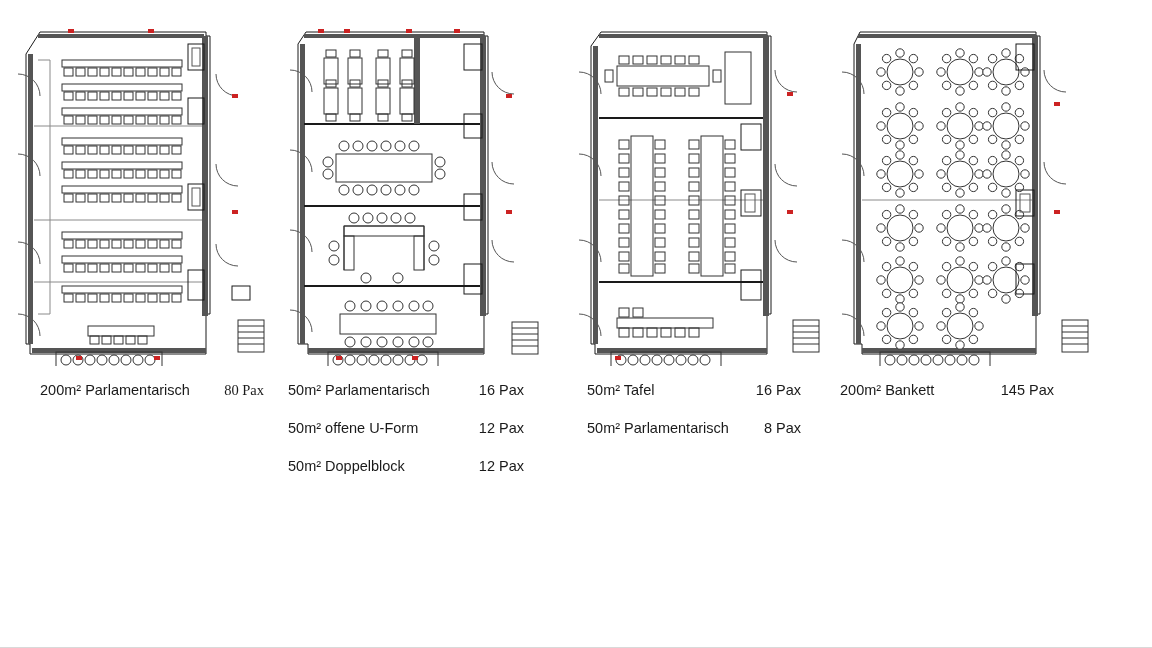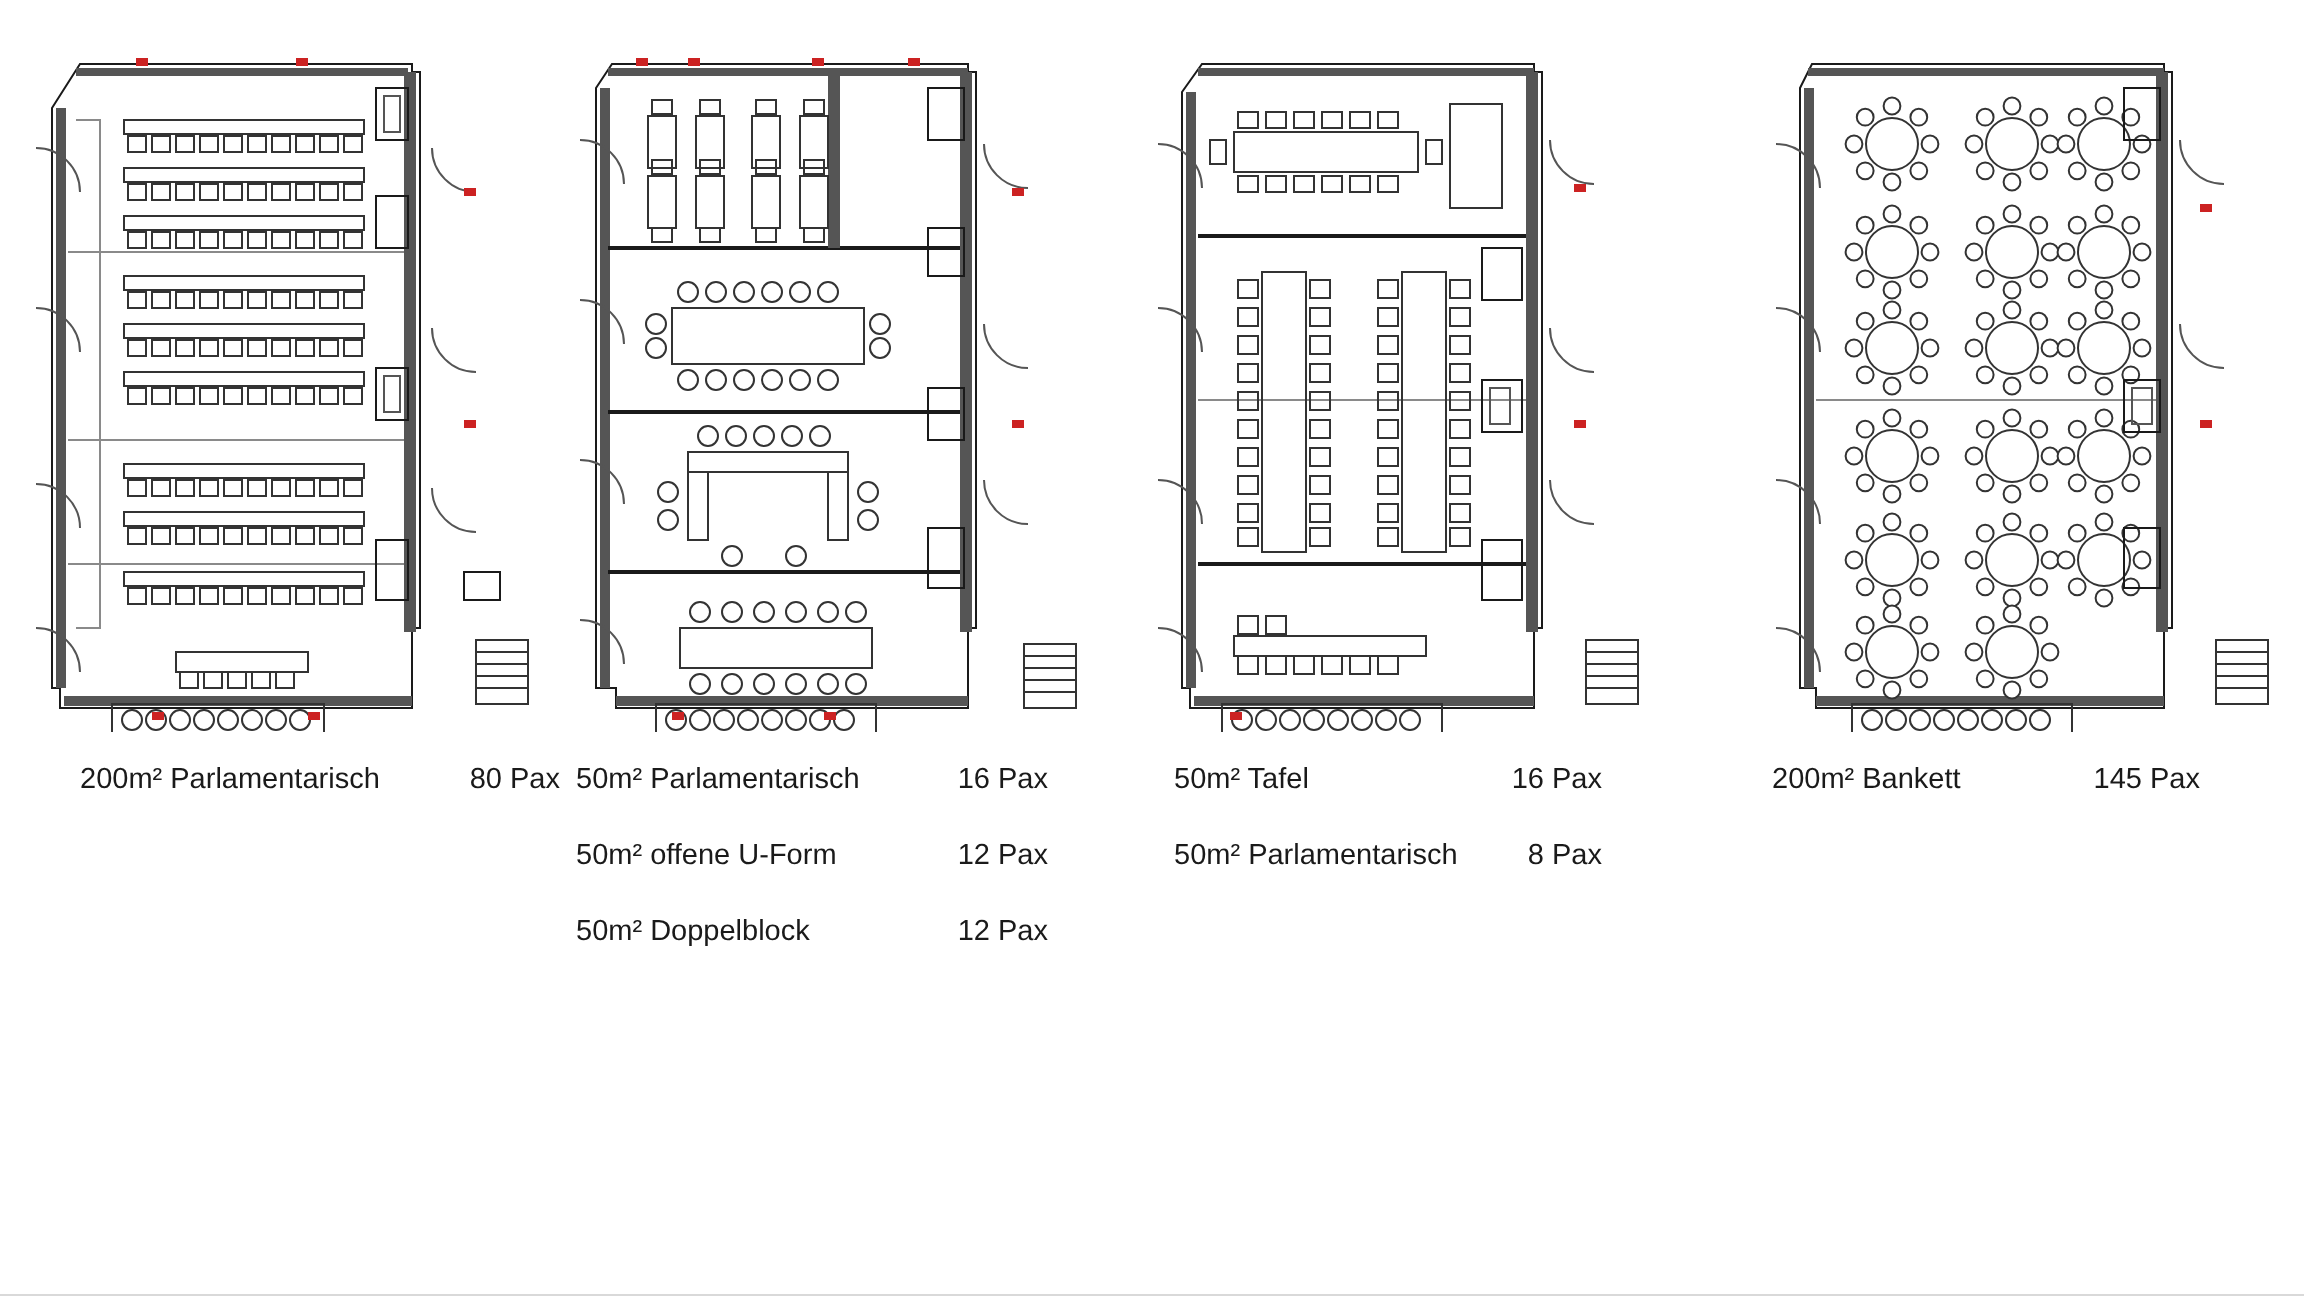--- a/index.html
+++ b/index.html
@@ -50,21 +50,21 @@
     top: 0;
   }
   .legend-pax {
     position: absolute;
     top: 0;
     text-align: right;
   }
   
   .col1 .legend { left: 0px; top: 368px; }
   .col1 .legend-label { left: 30px; }
-  .col1 .legend-pax { left: 216px; width: 54px; }
+  .col1 .legend-pax { left: 200px; width: 54px; font-family: Liberation Serif, serif; }
 
   .col2 .legend { left: 0px; top: 368px; }
   .col2 .legend-label { left: 0px; }
   .col2 .legend-pax { left: 180px; width: 56px; }
 
   .col3 .legend { left: 0px; top: 368px; }
   .col3 .legend-label { left: 12px; text-align: center; }
   .col3 .legend-pax { left: 170px; width: 56px; }
 
   .col4 .legend { left: 0px; top: 368px; }
@@ -595,21 +595,21 @@
         <span class="legend-label">50m² Tafel</span>
         <span class="legend-pax">16 Pax</span>
       </div>
       <div class="legend-row">
         <span class="legend-label">50m² Parlamentarisch</span>
         <span class="legend-pax">8 Pax</span>
       </div>
     </div>
   </div>
 
-  <div class="plan-col col4" style="left:840px;margin-left:46px;">
+  <div class="plan-col col4" style="left:840px;">
     <div class="plan-figure">
       <svg width="258" height="352" viewBox="0 0 258 352" xmlns="http://www.w3.org/2000/svg">
         <defs>
           <g id="banquet-table">
             <circle cx="0" cy="0" r="13" fill="#ffffff" stroke="#333"></circle>
             <circle cx="0" cy="-19" r="4.2" fill="#ffffff" stroke="#333"></circle>
             <circle cx="13.4" cy="-13.4" r="4.2" fill="#ffffff" stroke="#333"></circle>
             <circle cx="19" cy="0" r="4.2" fill="#ffffff" stroke="#333"></circle>
             <circle cx="13.4" cy="13.4" r="4.2" fill="#ffffff" stroke="#333"></circle>
             <circle cx="0" cy="19" r="4.2" fill="#ffffff" stroke="#333"></circle>

